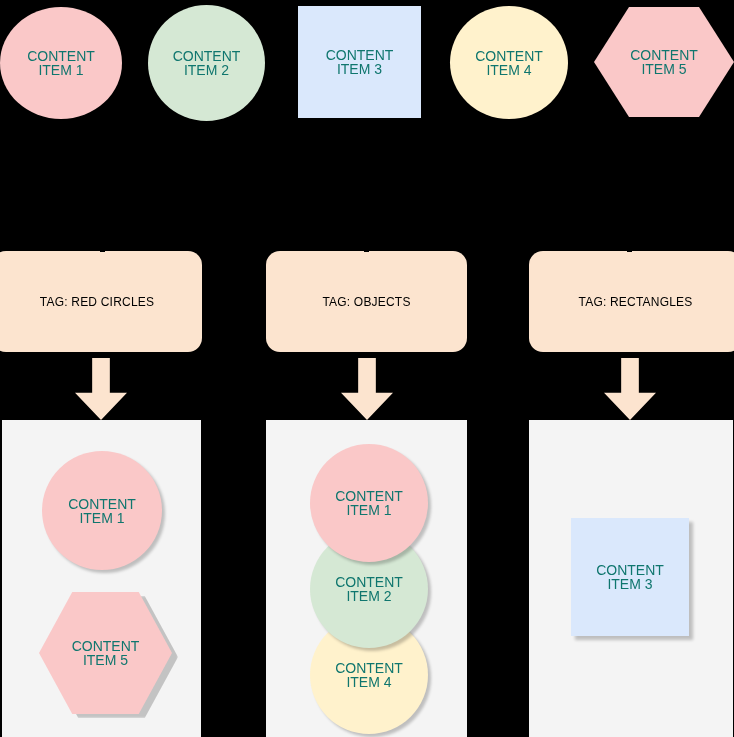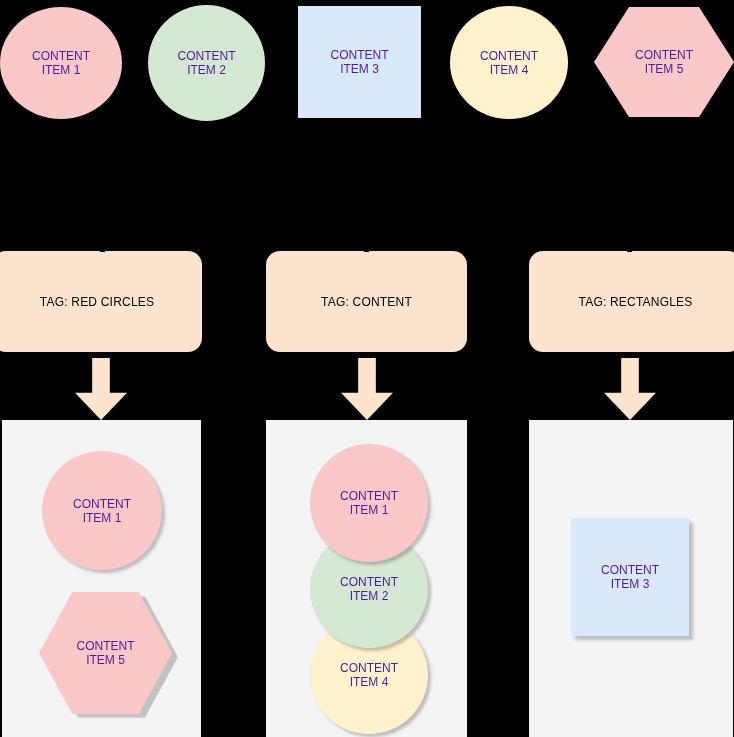--- a/index.html
+++ b/index.html
@@ -20,23 +20,23 @@
   .shape {
     position: absolute;
     box-sizing: border-box;
     display: flex;
     align-items: center;
     justify-content: center;
     text-align: center;
   }
   .shape-label {
     font-family: "Liberation Sans", sans-serif;
-    font-size: 12px;
+    font-size: 14px;
     line-height: 14px;
-    color: #4c1d95;
+    color: #0f766e;
     white-space: pre-line;
     pointer-events: none;
     position: relative;
     z-index: 2;
   }
 
   
   .src-circle {
     border-radius: 50%;
   }
@@ -144,21 +144,21 @@
   </div>
 
   <div>
 
     <div class="tag-box" style="left:-8px; top:251px; width:210px; height:101px; background:#FCE4CF;">
       <span class="tag-label">TAG: RED CIRCLES</span>
     </div>
     <div class="notch" style="left:100px; top:247px;"></div>
 
     <div class="tag-box" style="left:266px; top:251px; width:201px; height:101px; background:#FCE4CF;">
-      <span class="tag-label">TAG: CONTENT</span>
+      <span class="tag-label">TAG: OBJECTS</span>
     </div>
     <div class="notch" style="left:364px; top:247px;"></div>
 
     <div class="tag-box" style="left:529px; top:251px; width:213px; height:101px; background:#FCE4CF;">
       <span class="tag-label">TAG: RECTANGLES</span>
     </div>
     <div class="notch" style="left:627px; top:247px;"></div>
   </div>
 
   <div>

